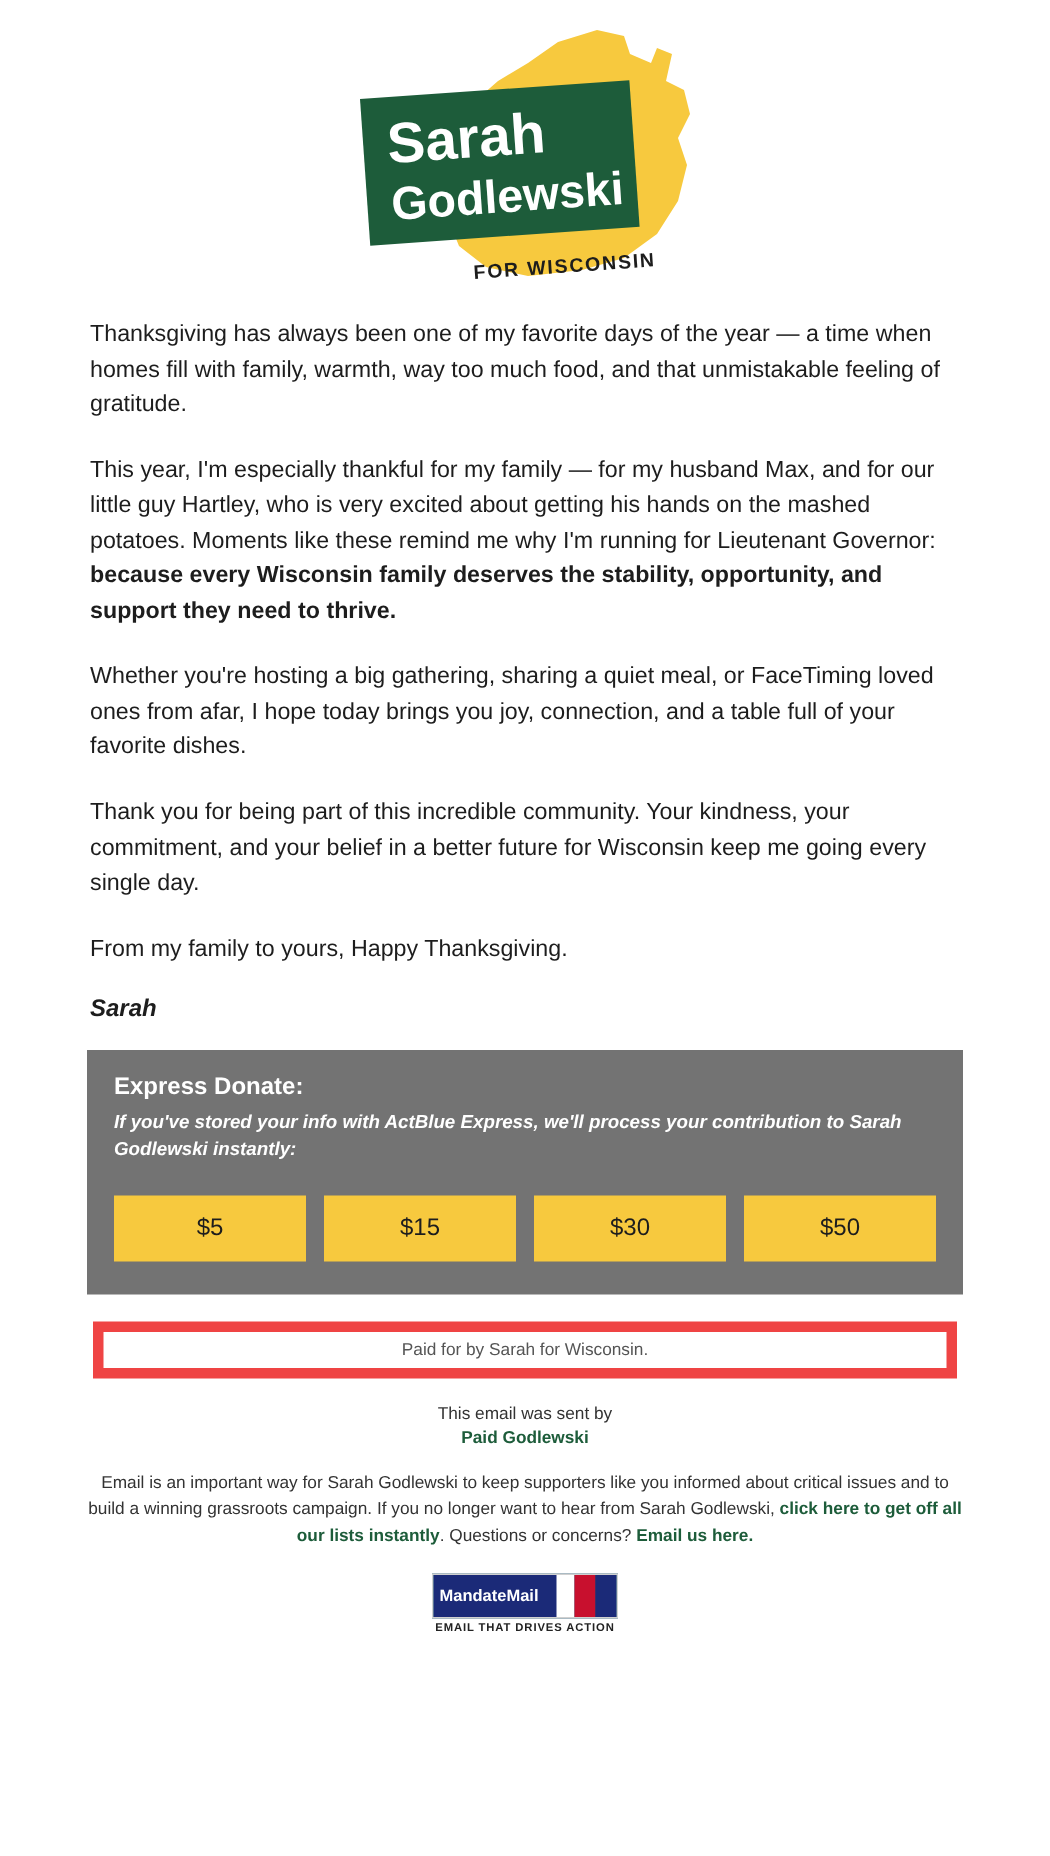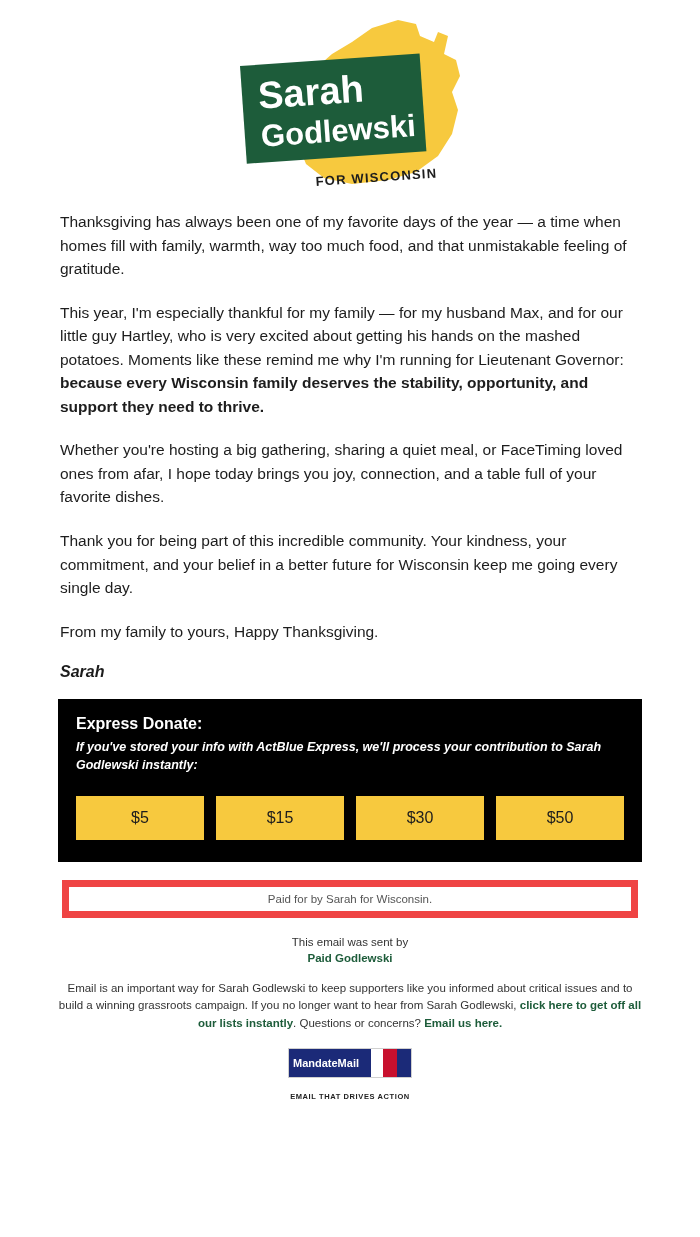--- a/index.html
+++ b/index.html
@@ -51,21 +51,21 @@
     font-style: italic;
     font-size: 16px;
     font-weight: bold;
     margin: 0 0 18px 0;
     color: #1d1d1d;
   }
 
   
   .donate-box {
     margin: 0 58px 0 58px;
-    background: #000000;
+    background: #737373;
     padding: 16px 18px 22px 18px;
   }
   .donate-title {
     color: #ffffff;
     font-size: 16px;
     font-weight: bold;
     margin: 0 0 6px 0;
   }
   .donate-sub {
     color: #ffffff;
@@ -168,21 +168,21 @@
     display: flex;
   }
   .brand-flag i { display: block; height: 100%; }
   .brand-flag .f1 { width: 12px; background: #ffffff; }
   .brand-flag .f2 { width: 14px; background: #c8102e; }
   .brand-flag .f3 { width: 14px; background: #1b2a78; }
   .brand-tag {
     font-size: 7.5px;
     letter-spacing: 0.6px;
     color: #222222;
-    margin-top: 14px;
+    margin-top: 1px;
     font-weight: bold;
   }
 </style>
 </head>
 <body>
 
 <div class="email-wrap">
 
   <div class="header">
     <div class="logo-block">

